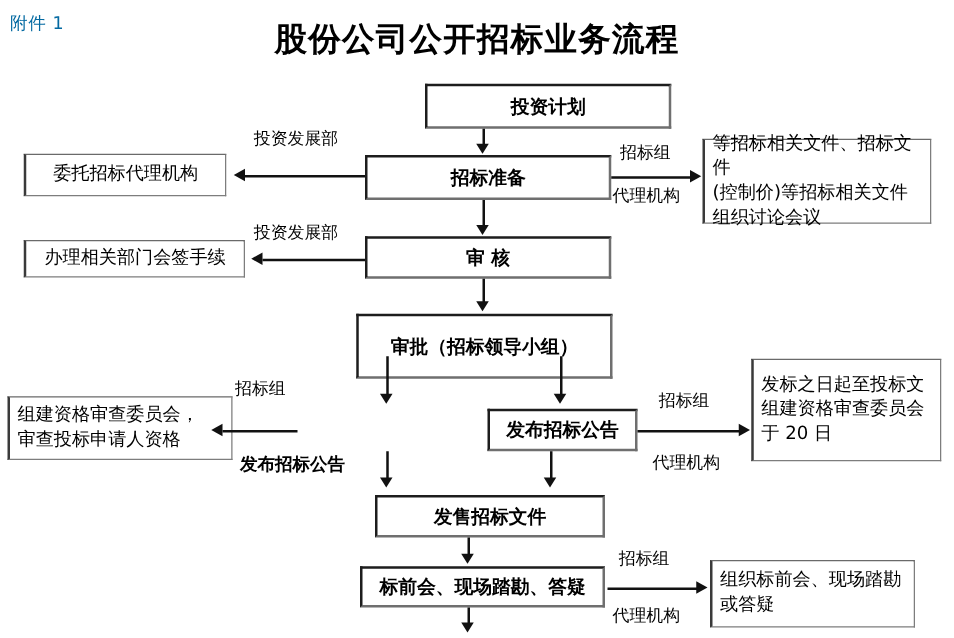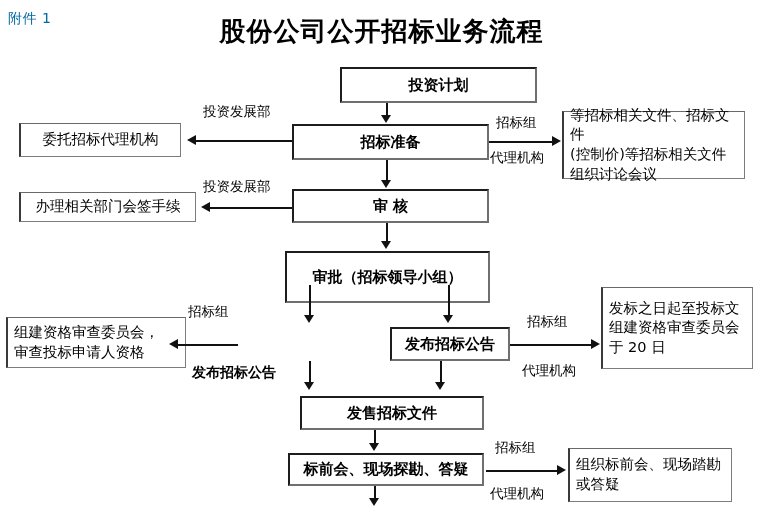--- a/index.html
+++ b/index.html
@@ -127,21 +127,21 @@
 
   <div class="box main" style="left:390px;top:327px;width:120px;height:34px;">
     <span class="inner">发布招标公告</span>
   </div>
 
   <div class="box main" style="left:300px;top:396px;width:184px;height:34px;">
     <span class="inner">发售招标文件</span>
   </div>
 
   <div class="box main" style="left:288px;top:453px;width:196px;height:33px;">
-    <span class="inner">标前会、现场探勘、答疑</span>
+    <span class="inner">标前会、现场踏勘、答疑</span>
   </div>
 
   <div class="box side" style="left:19px;top:123px;width:162px;height:34px;">
     <span class="inner">委托招标代理机构</span>
   </div>
 
   <div class="box side" style="left:19px;top:192px;width:177px;height:30px;justify-content:flex-end;">
     <span class="inner">办理相关部门会签手续</span>
   </div>
 

